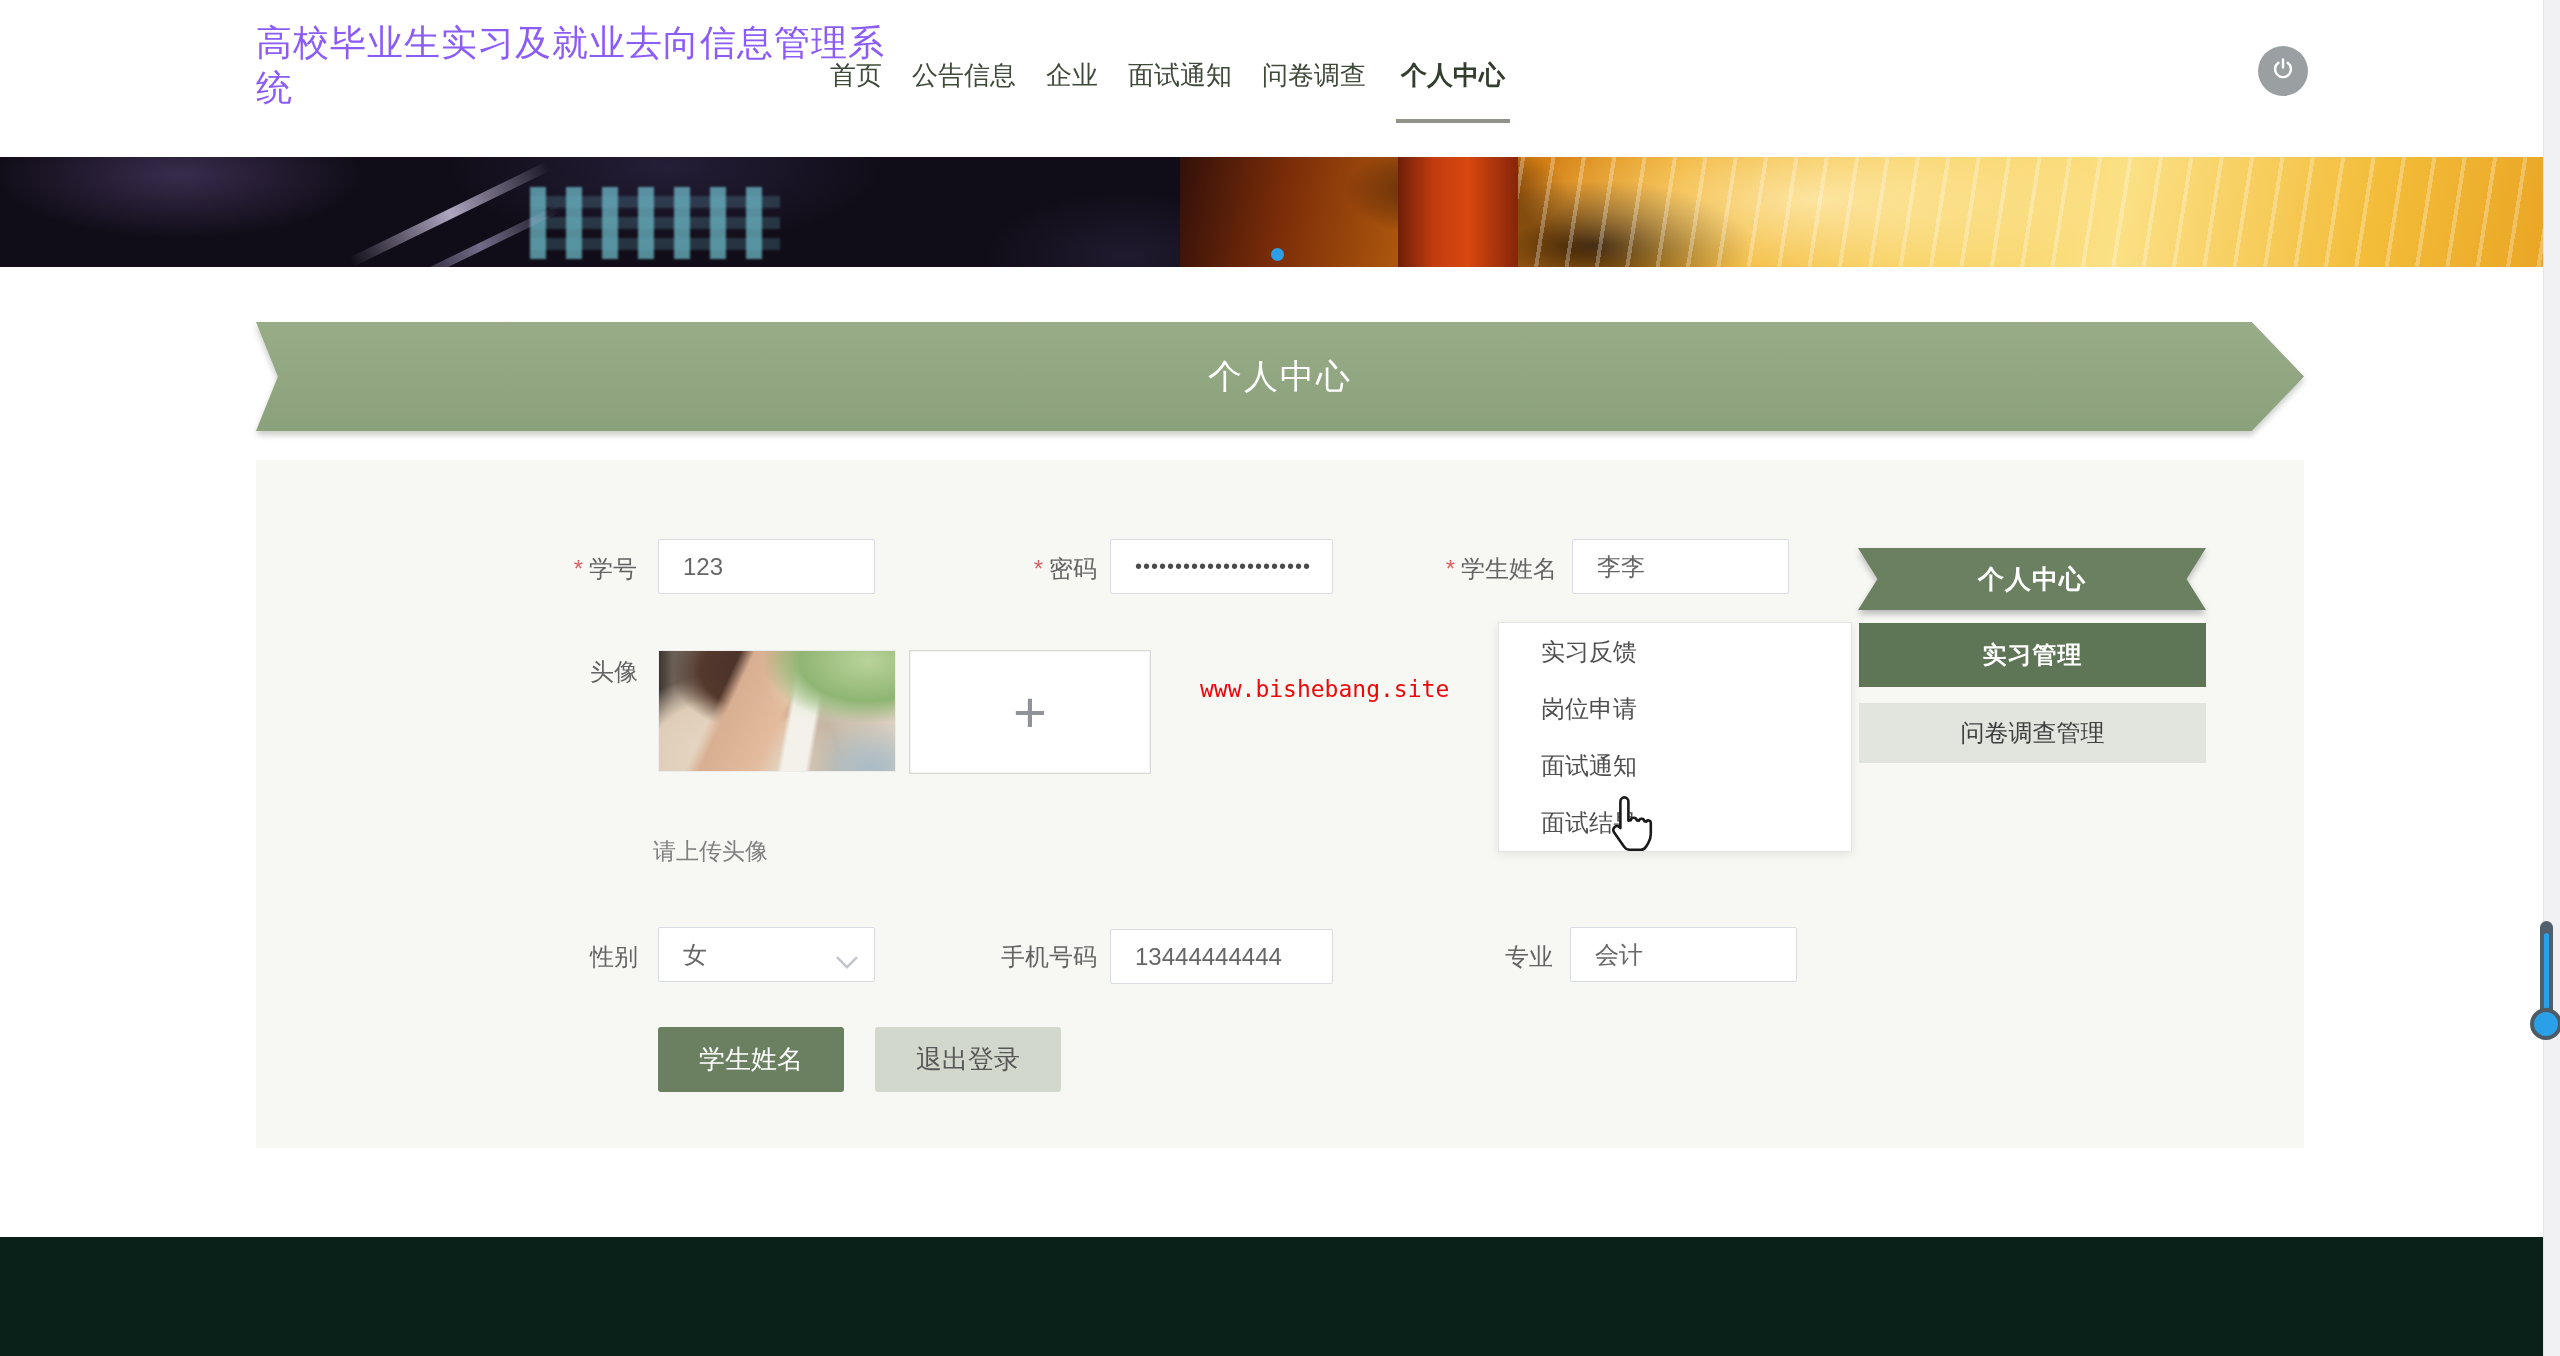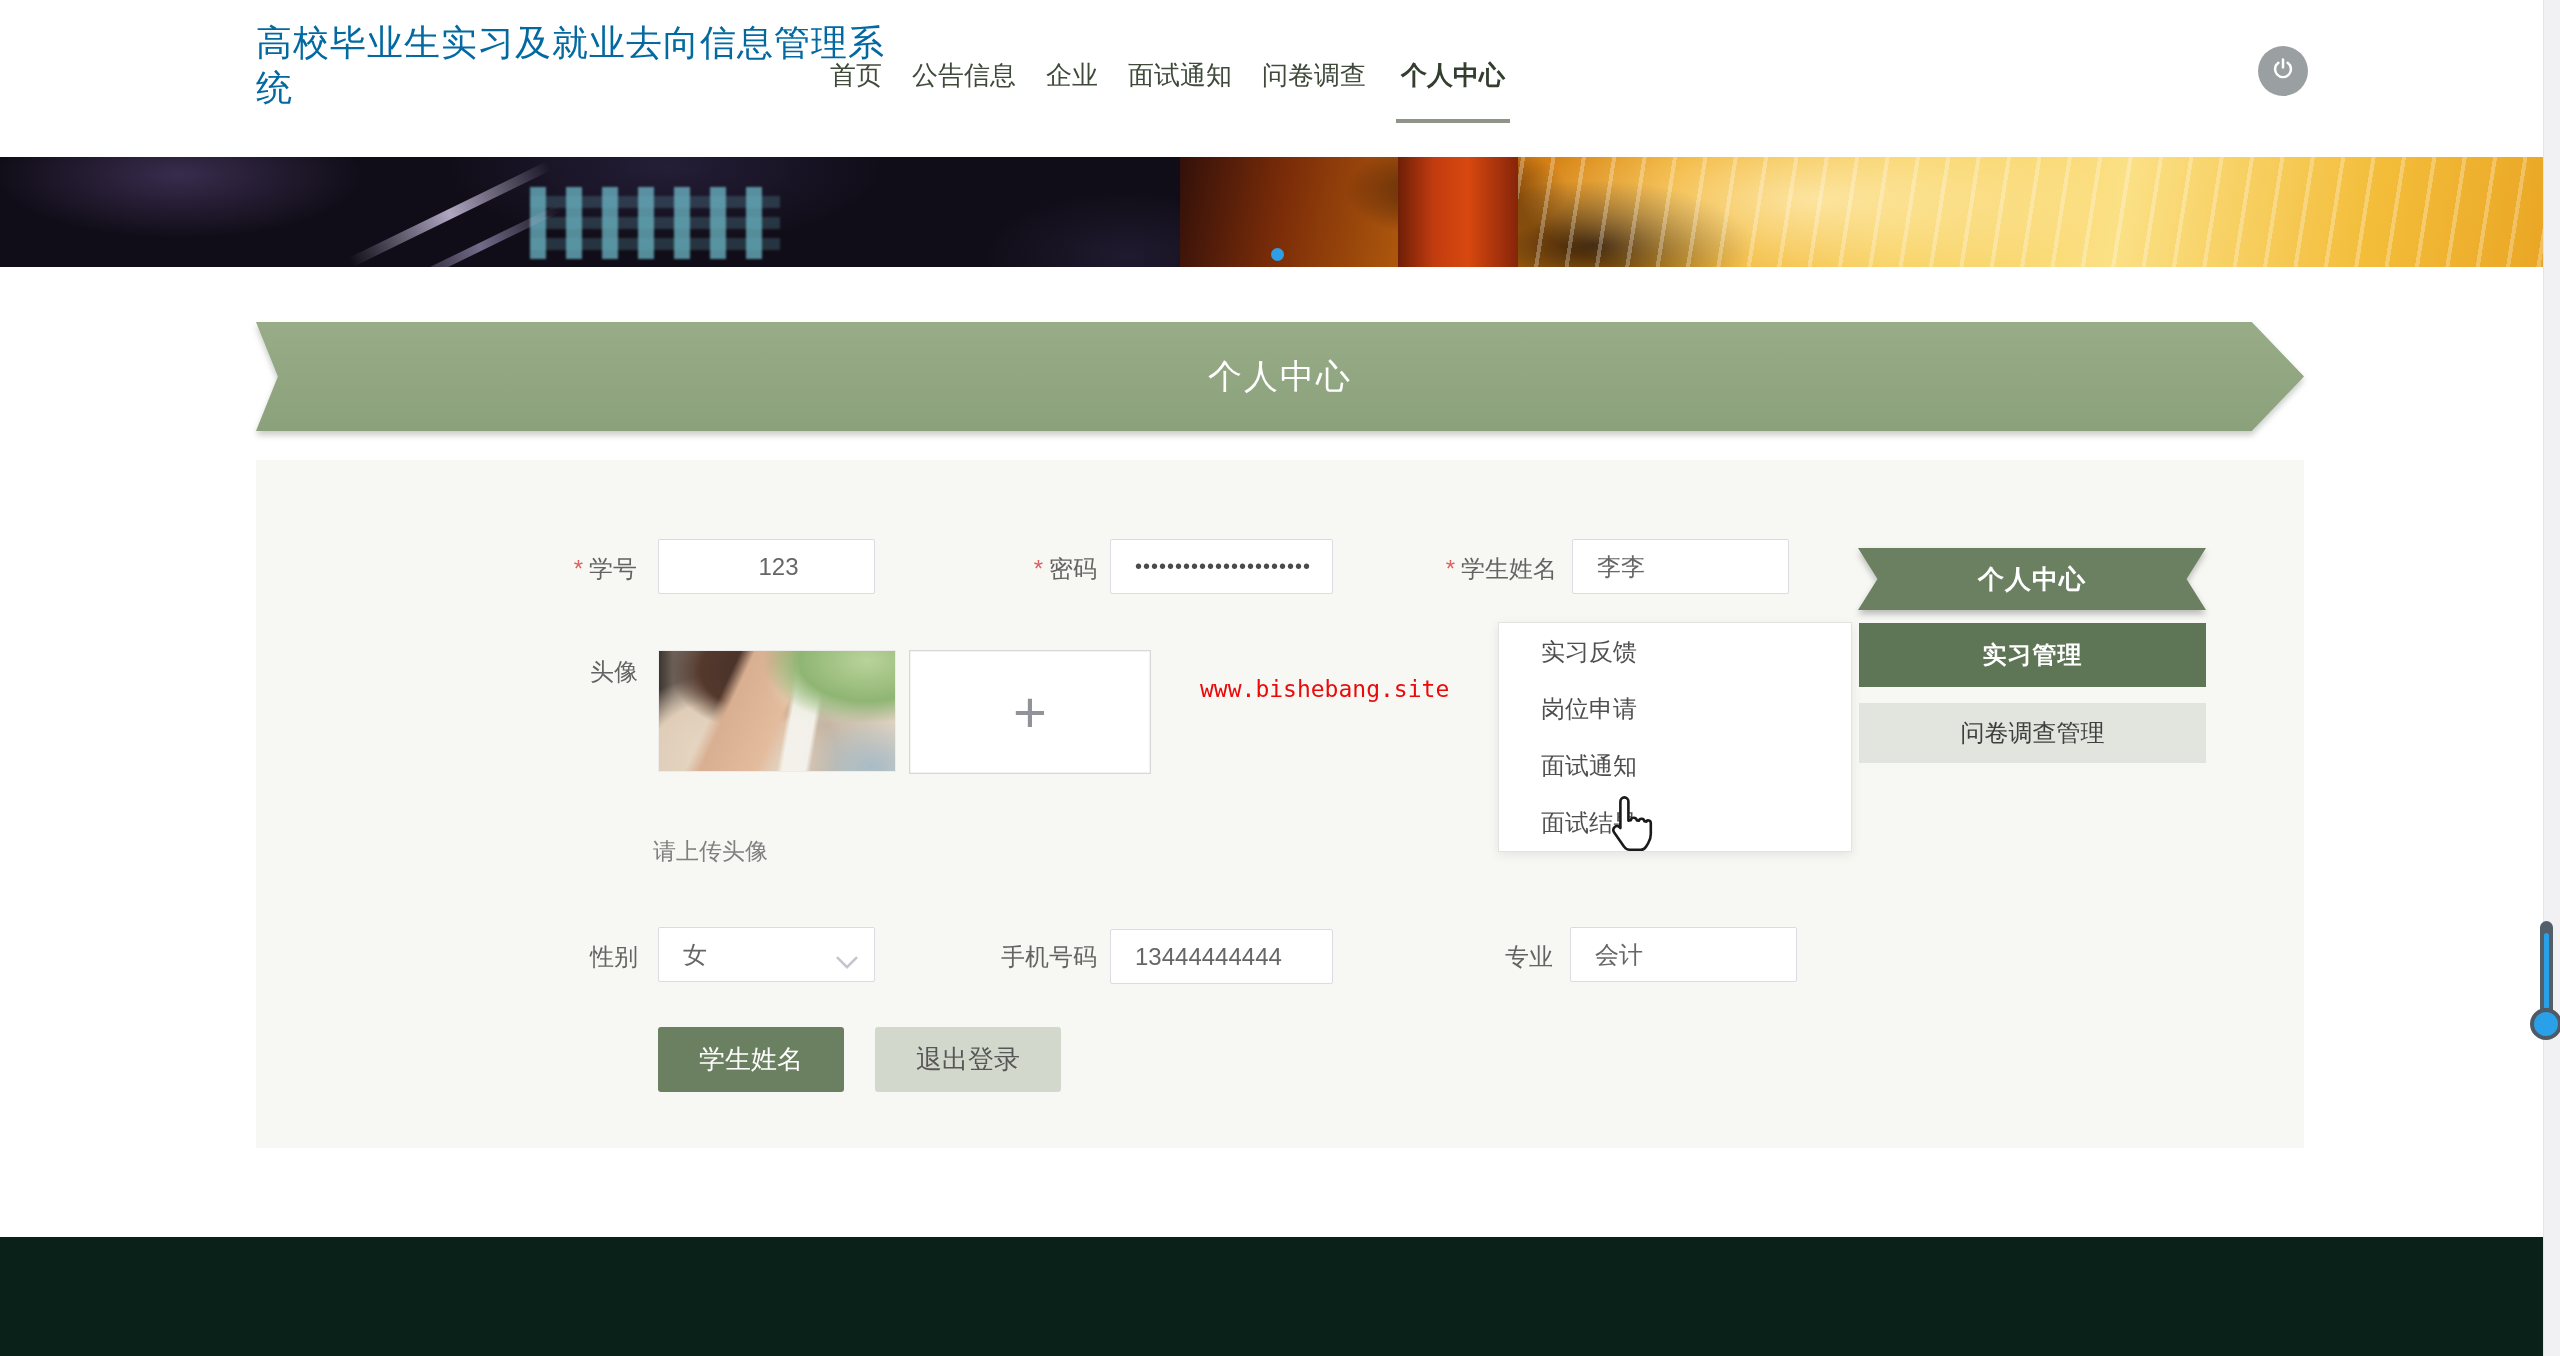--- a/index.html
+++ b/index.html
@@ -2,21 +2,21 @@
 <html><head>
 <meta charset="utf-8">
 <style>
   html,body{margin:0;padding:0;background:#ffffff;}
   #app{position:relative;width:2560px;height:1356px;overflow:hidden;background:#ffffff;
        font-family:"Liberation Sans",sans-serif;}
 
   
   .header{position:absolute;left:0;top:0;width:2560px;height:157px;background:#fff;}
   .site-title{position:absolute;left:256px;top:20px;width:636px;font-size:36px;line-height:1.26;
-       color:#0369a1;letter-spacing:1px;font-weight:400;}
+       color:#8b5cf6;letter-spacing:1px;font-weight:400;}
   .nav{position:absolute;left:830px;top:58px;display:flex;gap:30px;align-items:flex-start;}
   .nav-item{font-size:26px;color:#3f4a3b;padding-bottom:26px;cursor:pointer;white-space:nowrap;}
   .nav-item.active{font-weight:bold;color:#333e2f;border-bottom:4px solid #8f948a;padding-left:5px;padding-right:5px;}
   .power-btn{position:absolute;left:2258px;top:46px;width:50px;height:50px;border-radius:50%;
        background:#9aa0a2;display:flex;align-items:center;justify-content:center;cursor:pointer;}
 
   
   .banner{position:absolute;left:0;top:157px;width:2560px;height:110px;overflow:hidden;
      background:
        radial-gradient(260px 90px at 7% 16%, rgba(95,75,130,.5), transparent 70%),
@@ -155,21 +155,21 @@
     <div class="carousel-dot"></div>
   </div>
 
   <div class="ribbon-wrap">
     <div class="page-ribbon">个人中心</div>
   </div>
 
   <div class="panel">
 
     <div class="lbl" style="left:281px;top:93px;width:100px;"><span class="req">*</span><span>学号</span></div>
-    <div class="inp" style="left:402px;top:79px;width:217px;justify-content:center;">
+    <div class="inp" style="left:402px;top:79px;width:217px;">
         <span>123</span>
       </div>
 
     <div class="lbl" style="left:741px;top:93px;width:100px;"><span class="req">*</span><span>密码</span></div>
     <div class="inp pwd" style="left:854px;top:79px;width:223px;">
         <span>••••••••••••••••••••••</span>
       </div>
 
     <div class="lbl" style="left:1141px;top:93px;width:160px;"><span class="req">*</span><span>学生姓名</span></div>
     <div class="inp" style="left:1316px;top:79px;width:217px;">

